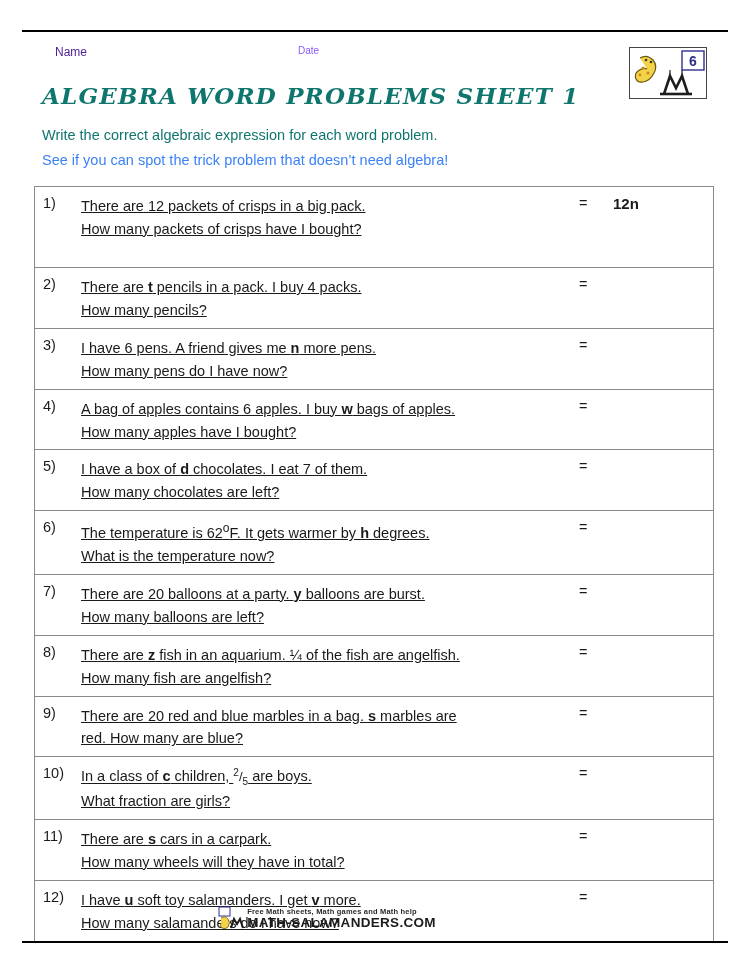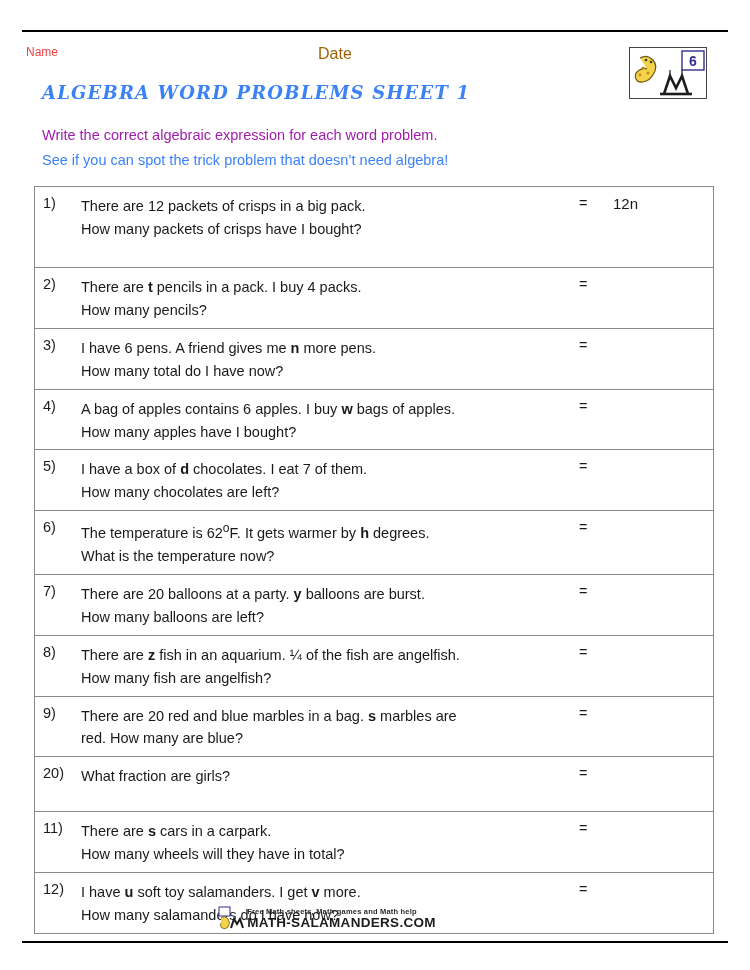--- a/index.html
+++ b/index.html
@@ -33,61 +33,61 @@
   .bottom-rule {
     position: absolute;
     left: 22px;
     top: 941px;
     width: 706px;
     height: 2px;
     background: #000000;
   }
   .name-label {
     position: absolute;
-    left: 26px;
+    left: 55px;
     top: 45px;
     font-size: 12px;
-    color: #ef4444;
+    color: #4c1d95;
   }
   .date-label {
     position: absolute;
-    left: 318px;
+    left: 298px;
     top: 45px;
-    font-size: 16px;
-    color: #a16207;
+    font-size: 10px;
+    color: #8b5cf6;
   }
   .logo-box {
     position: absolute;
     right: 43px;
     top: 47px;
     width: 78px;
     height: 52px;
     border: 1px solid #444;
     background: #ffffff;
     box-sizing: border-box;
     overflow: hidden;
   }
   .logo-box svg { display: block; }
   .title {
     position: absolute;
     left: 42px;
     top: 82px;
     font-family: "DejaVu Serif", serif;
     font-style: italic;
-    font-size: 18px;
+    font-size: 23px;
     letter-spacing: 1.2px;
-    color: #3b82f6;
+    color: #0f766e;
     font-weight: bold;
   }
   .instr1 {
     position: absolute;
     left: 42px;
     top: 127px;
     font-size: 14.5px;
-    color: #a21caf;
+    color: #0f766e;
   }
   .instr2 {
     position: absolute;
     left: 42px;
     top: 152px;
     font-size: 14.5px;
     color: #3b82f6;
   }
   .table {
     position: absolute;
@@ -112,35 +112,36 @@
     padding: 8px 0 0 8px;
     font-size: 14.5px;
     box-sizing: border-box;
   }
   .cell-q {
     flex: 1 1 auto;
     padding: 8px 6px 6px 4px;
     font-size: 14.5px;
     line-height: 1.58;
     box-sizing: border-box;
+    text-decoration: underline;
   }
   .cell-eq {
     width: 30px;
     flex: 0 0 30px;
     padding: 8px 0 0 0;
     font-size: 14.5px;
     text-align: left;
     box-sizing: border-box;
   }
   .cell-ans {
     width: 104px;
     flex: 0 0 104px;
     padding: 8px 4px 0 4px;
     font-size: 15px;
-    font-weight: normal;
+    font-weight: bold;
     box-sizing: border-box;
   }
   .q-line { display: block; white-space: nowrap; }
   .frac {
     display: inline-block;
     font-size: 13px;
     vertical-align: baseline;
   }
   .frac sup { font-size: 10px; }
   .frac sub { font-size: 10px; }
@@ -235,21 +236,21 @@
         <span class="q-line">How many pencils?</span>
       </div>
       <div class="cell-eq">=</div>
       <div class="cell-ans"></div>
     </div>
 
     <div class="row">
       <div class="cell-num">3)</div>
       <div class="cell-q">
         <span class="q-line">I have 6 pens. A friend gives me <b>n</b> more pens.</span>
-        <span class="q-line">How many total do I have now?</span>
+        <span class="q-line">How many pens do I have now?</span>
       </div>
       <div class="cell-eq">=</div>
       <div class="cell-ans"></div>
     </div>
 
     <div class="row">
       <div class="cell-num">4)</div>
       <div class="cell-q">
         <span class="q-line">A bag of apples contains 6 apples. I buy <b>w</b> bags of apples.</span>
         <span class="q-line">How many apples have I bought?</span>
@@ -302,22 +303,23 @@
       <div class="cell-num">9)</div>
       <div class="cell-q">
         <span class="q-line">There are 20 red and blue marbles in a bag. <b>s</b> marbles are</span>
         <span class="q-line">red. How many are blue?</span>
       </div>
       <div class="cell-eq">=</div>
       <div class="cell-ans"></div>
     </div>
 
     <div class="row">
-      <div class="cell-num">20)</div>
-      <div class="cell-q">
+      <div class="cell-num">10)</div>
+      <div class="cell-q">
+        <span class="q-line">In a class of <b>c</b> children, <span class="frac"><sup>2</sup>/<sub>5</sub></span> are boys.</span>
         <span class="q-line">What fraction are girls?</span>
       </div>
       <div class="cell-eq">=</div>
       <div class="cell-ans"></div>
     </div>
 
     <div class="row">
       <div class="cell-num">11)</div>
       <div class="cell-q">
         <span class="q-line">There are <b>s</b> cars in a carpark.</span>

